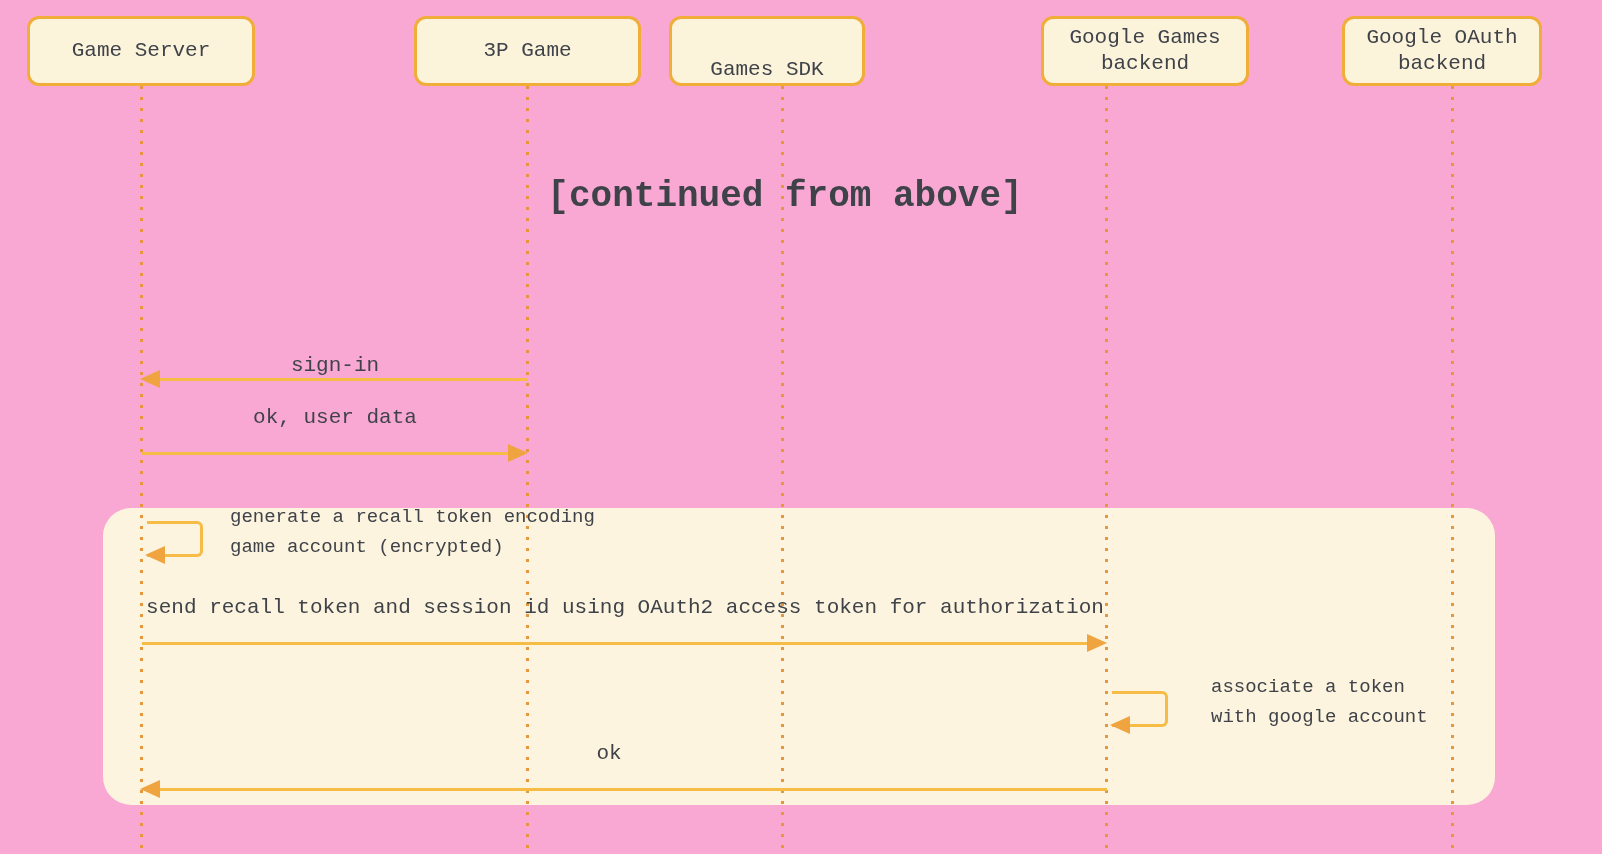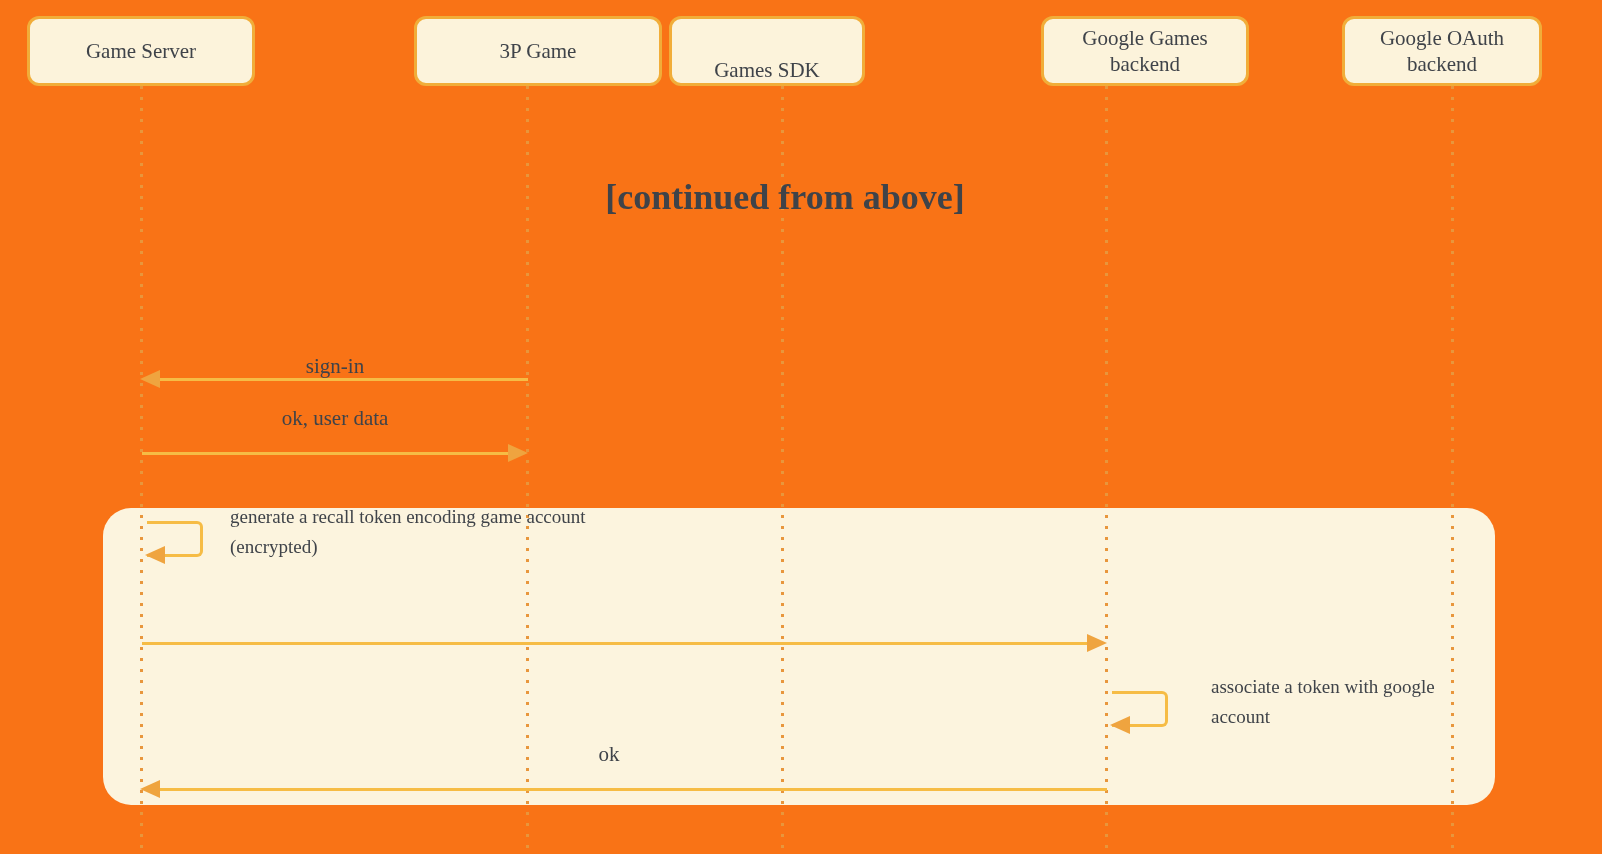--- a/index.html
+++ b/index.html
@@ -1,19 +1,19 @@
 <!DOCTYPE html>
 <html><head>
 <meta charset="utf-8">
 <style>
   html,body { margin:0; padding:0; background:#ffffff; }
   .canvas {
     position:relative; width:1602px; height:854px;
-    background:#f97316; overflow:hidden;
-    font-family:Liberation Serif, serif;
+    background:#f9a8d4; overflow:hidden;
+    font-family:Liberation Mono, monospace;
     color:#3f4349;
   }
   .actor-box {
     position:absolute; top:16px; height:70px;
     background:#fcf3db; border:3px solid #f1ad39; border-radius:12px;
     display:flex; align-items:center; justify-content:center;
     text-align:center; font-size:21px; line-height:26px; color:#3f4349;
     box-sizing:border-box; padding:0 10px;
   }
   .lifeline {
@@ -54,21 +54,21 @@
 
   <div class="lifeline" style="left:140px;"></div>
   <div class="lifeline" style="left:526px;"></div>
   <div class="lifeline" style="left:781px;"></div>
   <div class="lifeline" style="left:1105px;"></div>
   <div class="lifeline" style="left:1451px;"></div>
 
   <div class="actor-box" style="left:27px;   width:228px;">
       <span>Game Server</span>
     </div>
-  <div class="actor-box" style="left:414px;  width:248px;">
+  <div class="actor-box" style="left:414px;  width:227px;">
       <span>3P Game</span>
     </div>
   <div class="actor-box" style="left:669px;  width:196px;align-items:flex-end;">
       <span>Games SDK</span>
     </div>
   <div class="actor-box" style="left:1001px; width:208px;margin-left:40px;">
       <span>Google Games backend</span>
     </div>
   <div class="actor-box" style="left:1342px; width:200px;">
       <span>Google OAuth backend</span>
@@ -81,20 +81,21 @@
   <div class="arrowhead left" style="left:140px; top:370px;"></div>
 
   <div class="msg-label" style="left:335px; top:406px;">ok, user data</div>
   <div class="msg-line" style="left:142px; top:452px; width:368px;"></div>
   <div class="arrowhead right" style="left:508px; top:444px;"></div>
 
   <div class="self-loop" style="left:147px; top:521px;"></div>
   <div class="arrowhead left" style="left:145px; top:546px;"></div>
   <div class="self-label" style="left:230px; top:502px; width:390px;">generate a recall token encoding game account (encrypted)</div>
 
+  <div class="msg-label" style="left:625px; top:596px;">send recall token and session id using OAuth2 access token for authorization</div>
   <div class="msg-line" style="left:142px; top:642px; width:945px;"></div>
   <div class="arrowhead right" style="left:1087px; top:634px;"></div>
 
   <div class="self-loop" style="left:1112px; top:691px;"></div>
   <div class="arrowhead left" style="left:1110px; top:716px;"></div>
   <div class="self-label" style="left:1192px; top:672px; width:250px;margin-left:19px;">associate a token with google account</div>
 
   <div class="msg-label" style="left:609px; top:742px;">ok</div>
   <div class="msg-line" style="left:158px; top:788px; width:949px;"></div>
   <div class="arrowhead left" style="left:140px; top:780px;"></div>

